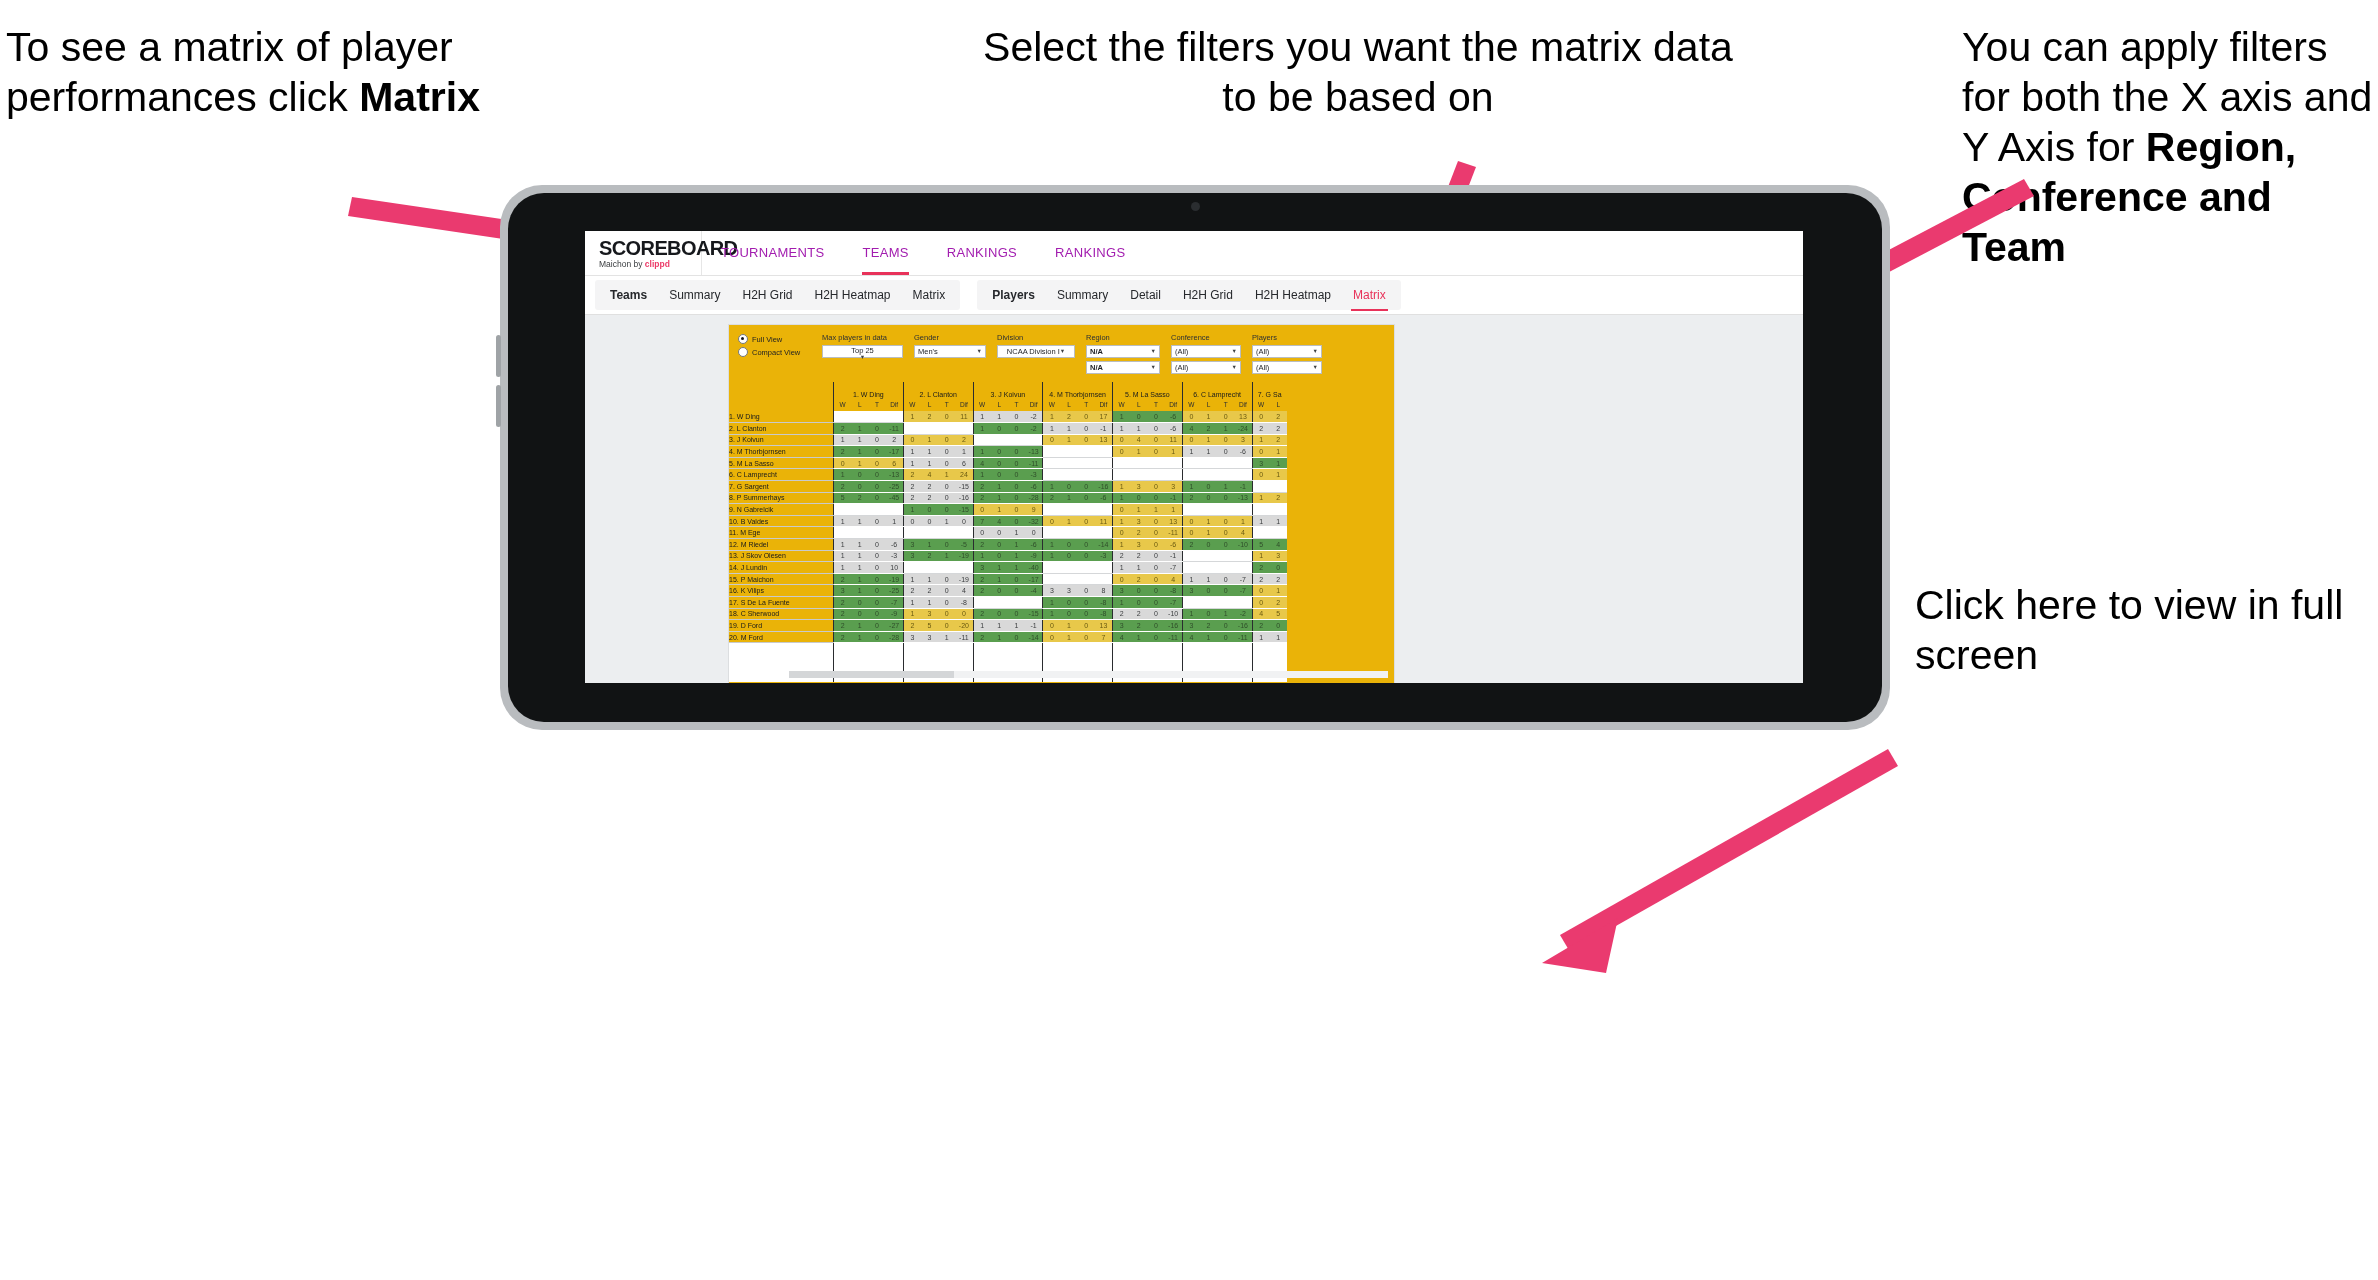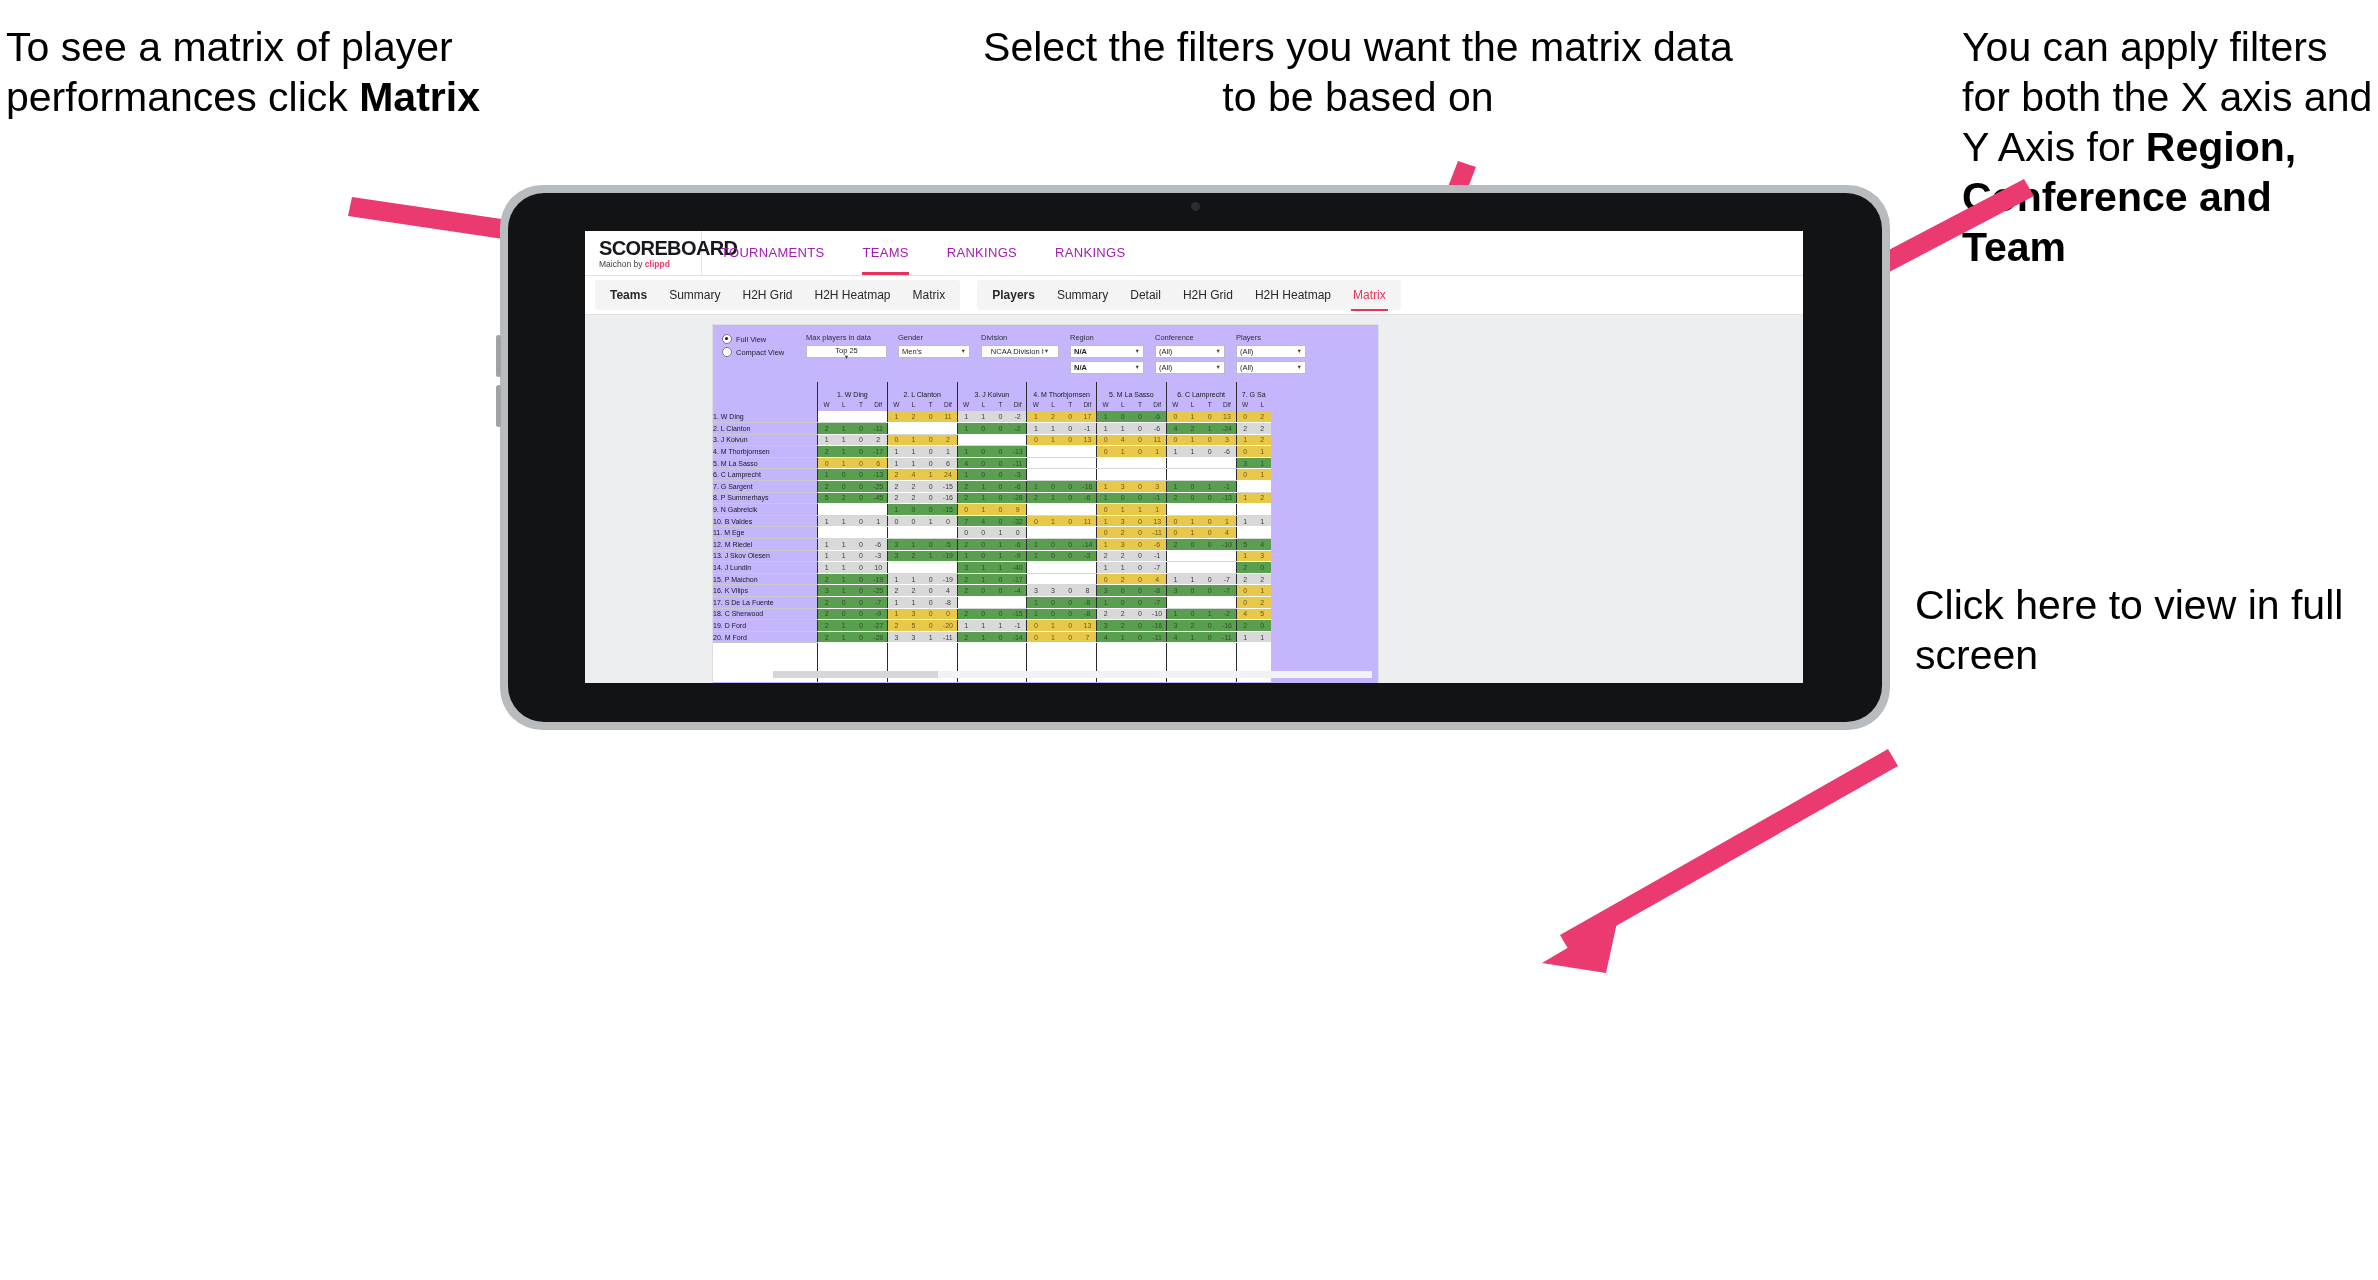--- a/index.html
+++ b/index.html
@@ -38,21 +38,21 @@
 
   .tabbar{height:38px;background:#fff;border-bottom:1px solid #e0e0e0;display:flex;align-items:center;padding-left:10px;}
   .tabgroup{display:flex;align-items:center;background:#f4f4f5;border-radius:3px;height:30px;padding:0 4px;}
   .tabgroup+.tabgroup{margin-left:17px;}
   .tabitem{font-size:12px;color:#26282c;padding:0 11px;line-height:30px;cursor:pointer;white-space:nowrap;position:relative;}
   .tabitem.lead{font-weight:bold;}
   .tabitem.sel{color:#e8325a;}
   .tabitem.sel:after{content:"";position:absolute;left:9px;right:9px;bottom:-1px;height:2.5px;background:#e8325a;}
 
   .workspace{background:#eceef0;height:389px;position:relative;}
-  .sheet{position:absolute;left:128px;top:10px;width:665px;height:371px;background:#c4b5fd;box-shadow:0 0 0 1px #dcdee0;}
+  .sheet{position:absolute;left:144px;top:10px;width:665px;height:371px;background:#eab308;box-shadow:0 0 0 1px #dcdee0;}
 
   
   .filters{display:flex;padding:9px 0 6px 9px;gap:0;}
   .fcol{margin-right:11px;}
   .fcol.view{width:74px;margin-right:10px;}
   .flabel{font-size:7.5px;color:#2d3033;margin-bottom:2px;white-space:nowrap;line-height:1;height:9px;}
   .radio{display:flex;align-items:center;gap:4px;font-size:7.5px;color:#1d1f23;margin-bottom:3px;cursor:pointer;}
   .rdot{width:8px;height:8px;border-radius:50%;border:1px solid #75797d;display:inline-block;position:relative;background:#fff;flex:none;}
   .rdot.on:after{content:"";position:absolute;left:1.5px;top:1.5px;width:3px;height:3px;border-radius:50%;background:#17191c;}
   .sel-box{display:flex;align-items:center;justify-content:space-between;border:1px solid #b9bdc1;background:#fff;height:13px;padding:0 3px;font-size:7.5px;color:#1d1f23;cursor:pointer;box-sizing:border-box;}

